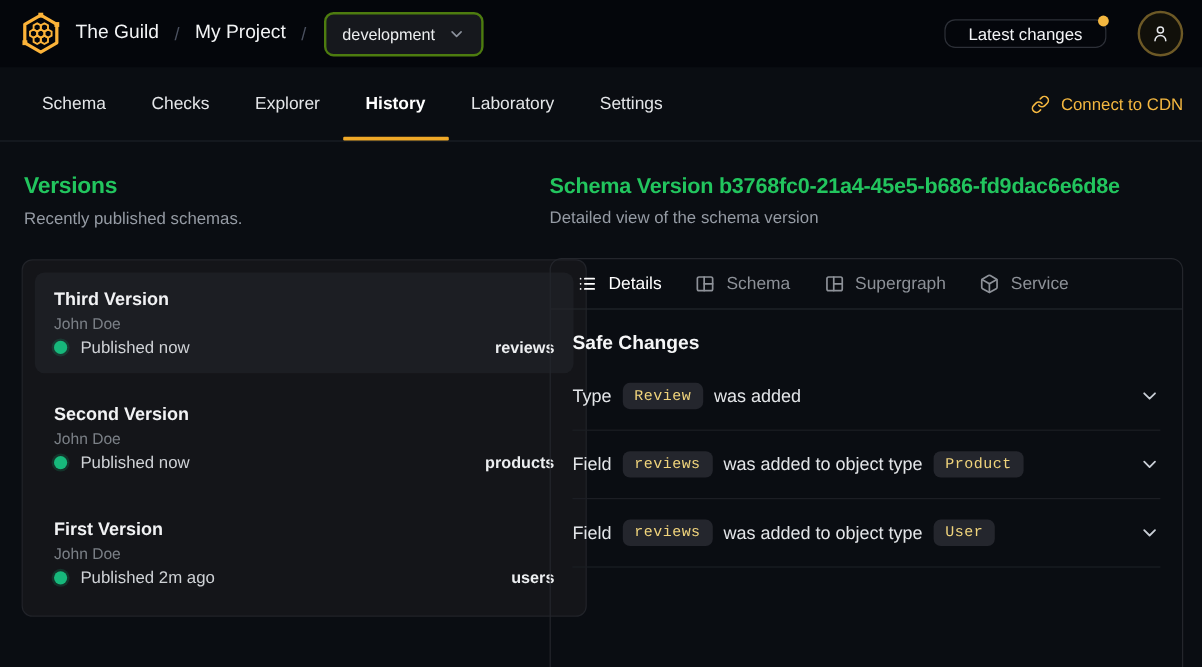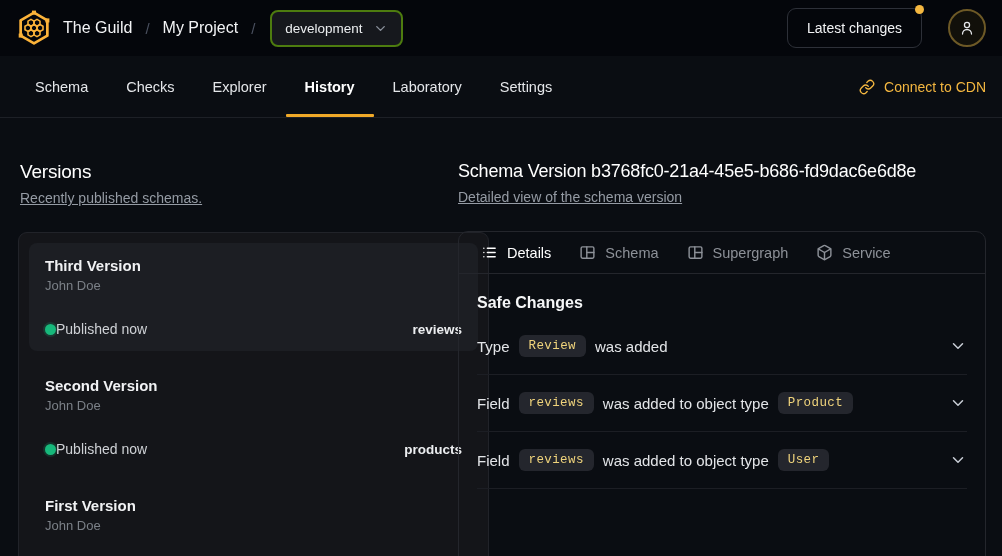--- a/index.html
+++ b/index.html
@@ -34,21 +34,21 @@
     padding: 0 13px;
     font-size: 13.5px;
     color: #eceef0;
     cursor: pointer;
   }
   .env-select svg { color: #8b919c; }
 
   .topbar-right { margin-left: auto; display: flex; align-items: center; gap: 26px; }
   .latest-btn {
     position: relative;
-    height: 40px;
+    height: 24px;
     padding: 0 19px;
     border: 1px solid #2d3038;
     border-radius: 9px;
     background: transparent;
     color: #f3f4f6;
     font-size: 14px;
     font-family: inherit;
     cursor: pointer;
   }
   .latest-dot {
@@ -100,39 +100,39 @@
     color: #f4b740;
     font-size: 14px;
     cursor: pointer;
   }
 
   
   .main { display: flex; padding-top: 27px; }
   .col-left { width: 458px; flex: 0 0 auto; padding-left: 18px; }
   .col-right { flex: 1; padding-right: 16px; }
 
-  .panel-title { font-size: 19px; font-weight: 400; color: #ffffff; letter-spacing: -0.2px; margin-top: 16px; }
-  .panel-sub { font-size: 14px; color: #959ba4; margin-top: 7px; text-decoration: underline; }
+  .panel-title { font-size: 19px; font-weight: 700; color: #22c55e; letter-spacing: -0.2px; }
+  .panel-sub { font-size: 14px; color: #959ba4; margin-top: 7px; }
   .col-left .panel-title, .col-left .panel-sub { margin-left: 2px; }
   .col-right .panel-title { font-size: 18px; }
 
   .versions-card {
     margin-top: 26px;
     width: 471px;
     background: #141519;
     border: 1px solid #212329;
     border-radius: 9px;
     padding: 10px;
     display: flex; flex-direction: column; gap: 12px;
   }
   .version-item { padding: 14px 16px; border-radius: 8px; cursor: pointer; }
   .version-item.selected { background: #1c1e23; }
   .vi-title { font-size: 15px; font-weight: 600; color: #f1f2f4; }
   .vi-author { font-size: 13px; color: #7b8087; margin-top: 4px; }
-  .vi-status-row { margin-top: 28px; display: flex; align-items: center; }
+  .vi-status-row { margin-top: 4px; display: flex; align-items: center; gap: 11px; }
   .vi-dot {
     width: 11px; height: 11px; border-radius: 50%;
     background: #17b87b;
     box-shadow: 0 0 0 2px rgba(23,184,123,0.18);
     flex: 0 0 auto;
   }
   .vi-status { font-size: 14px; color: #cfd2d6; }
   .vi-service { margin-left: auto; font-size: 13.5px; font-weight: 700; color: #eceef0; }
 
   .detail-box {

